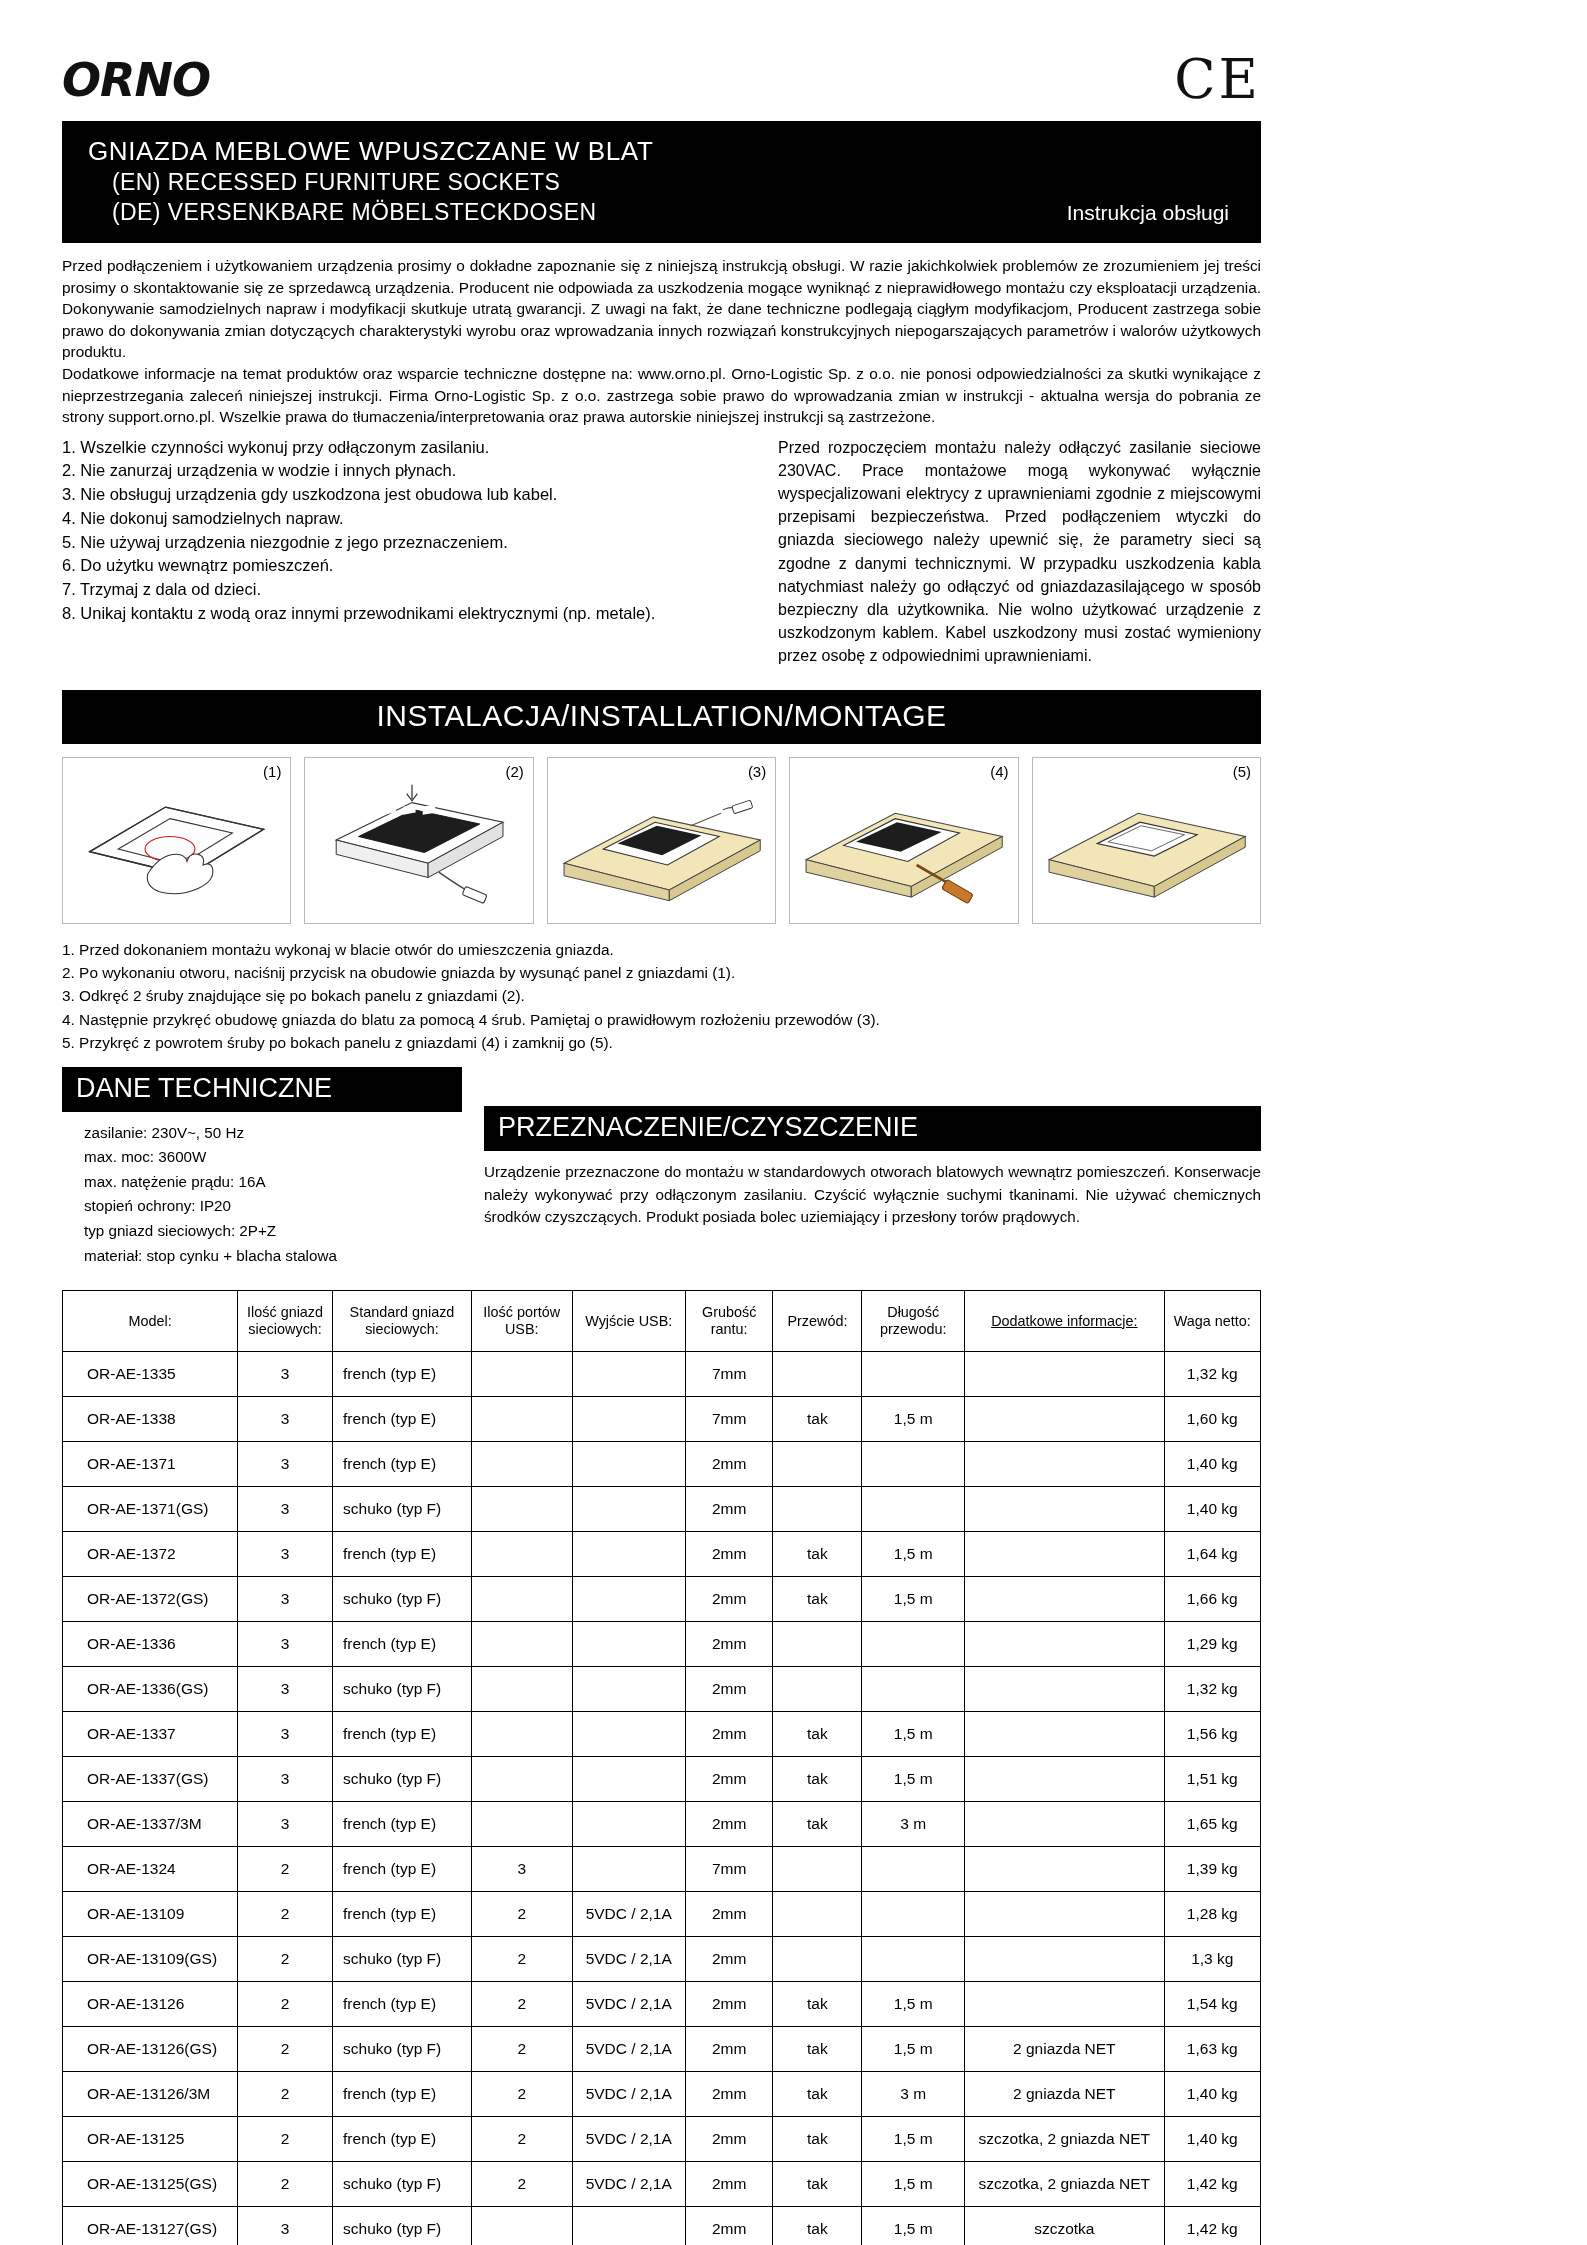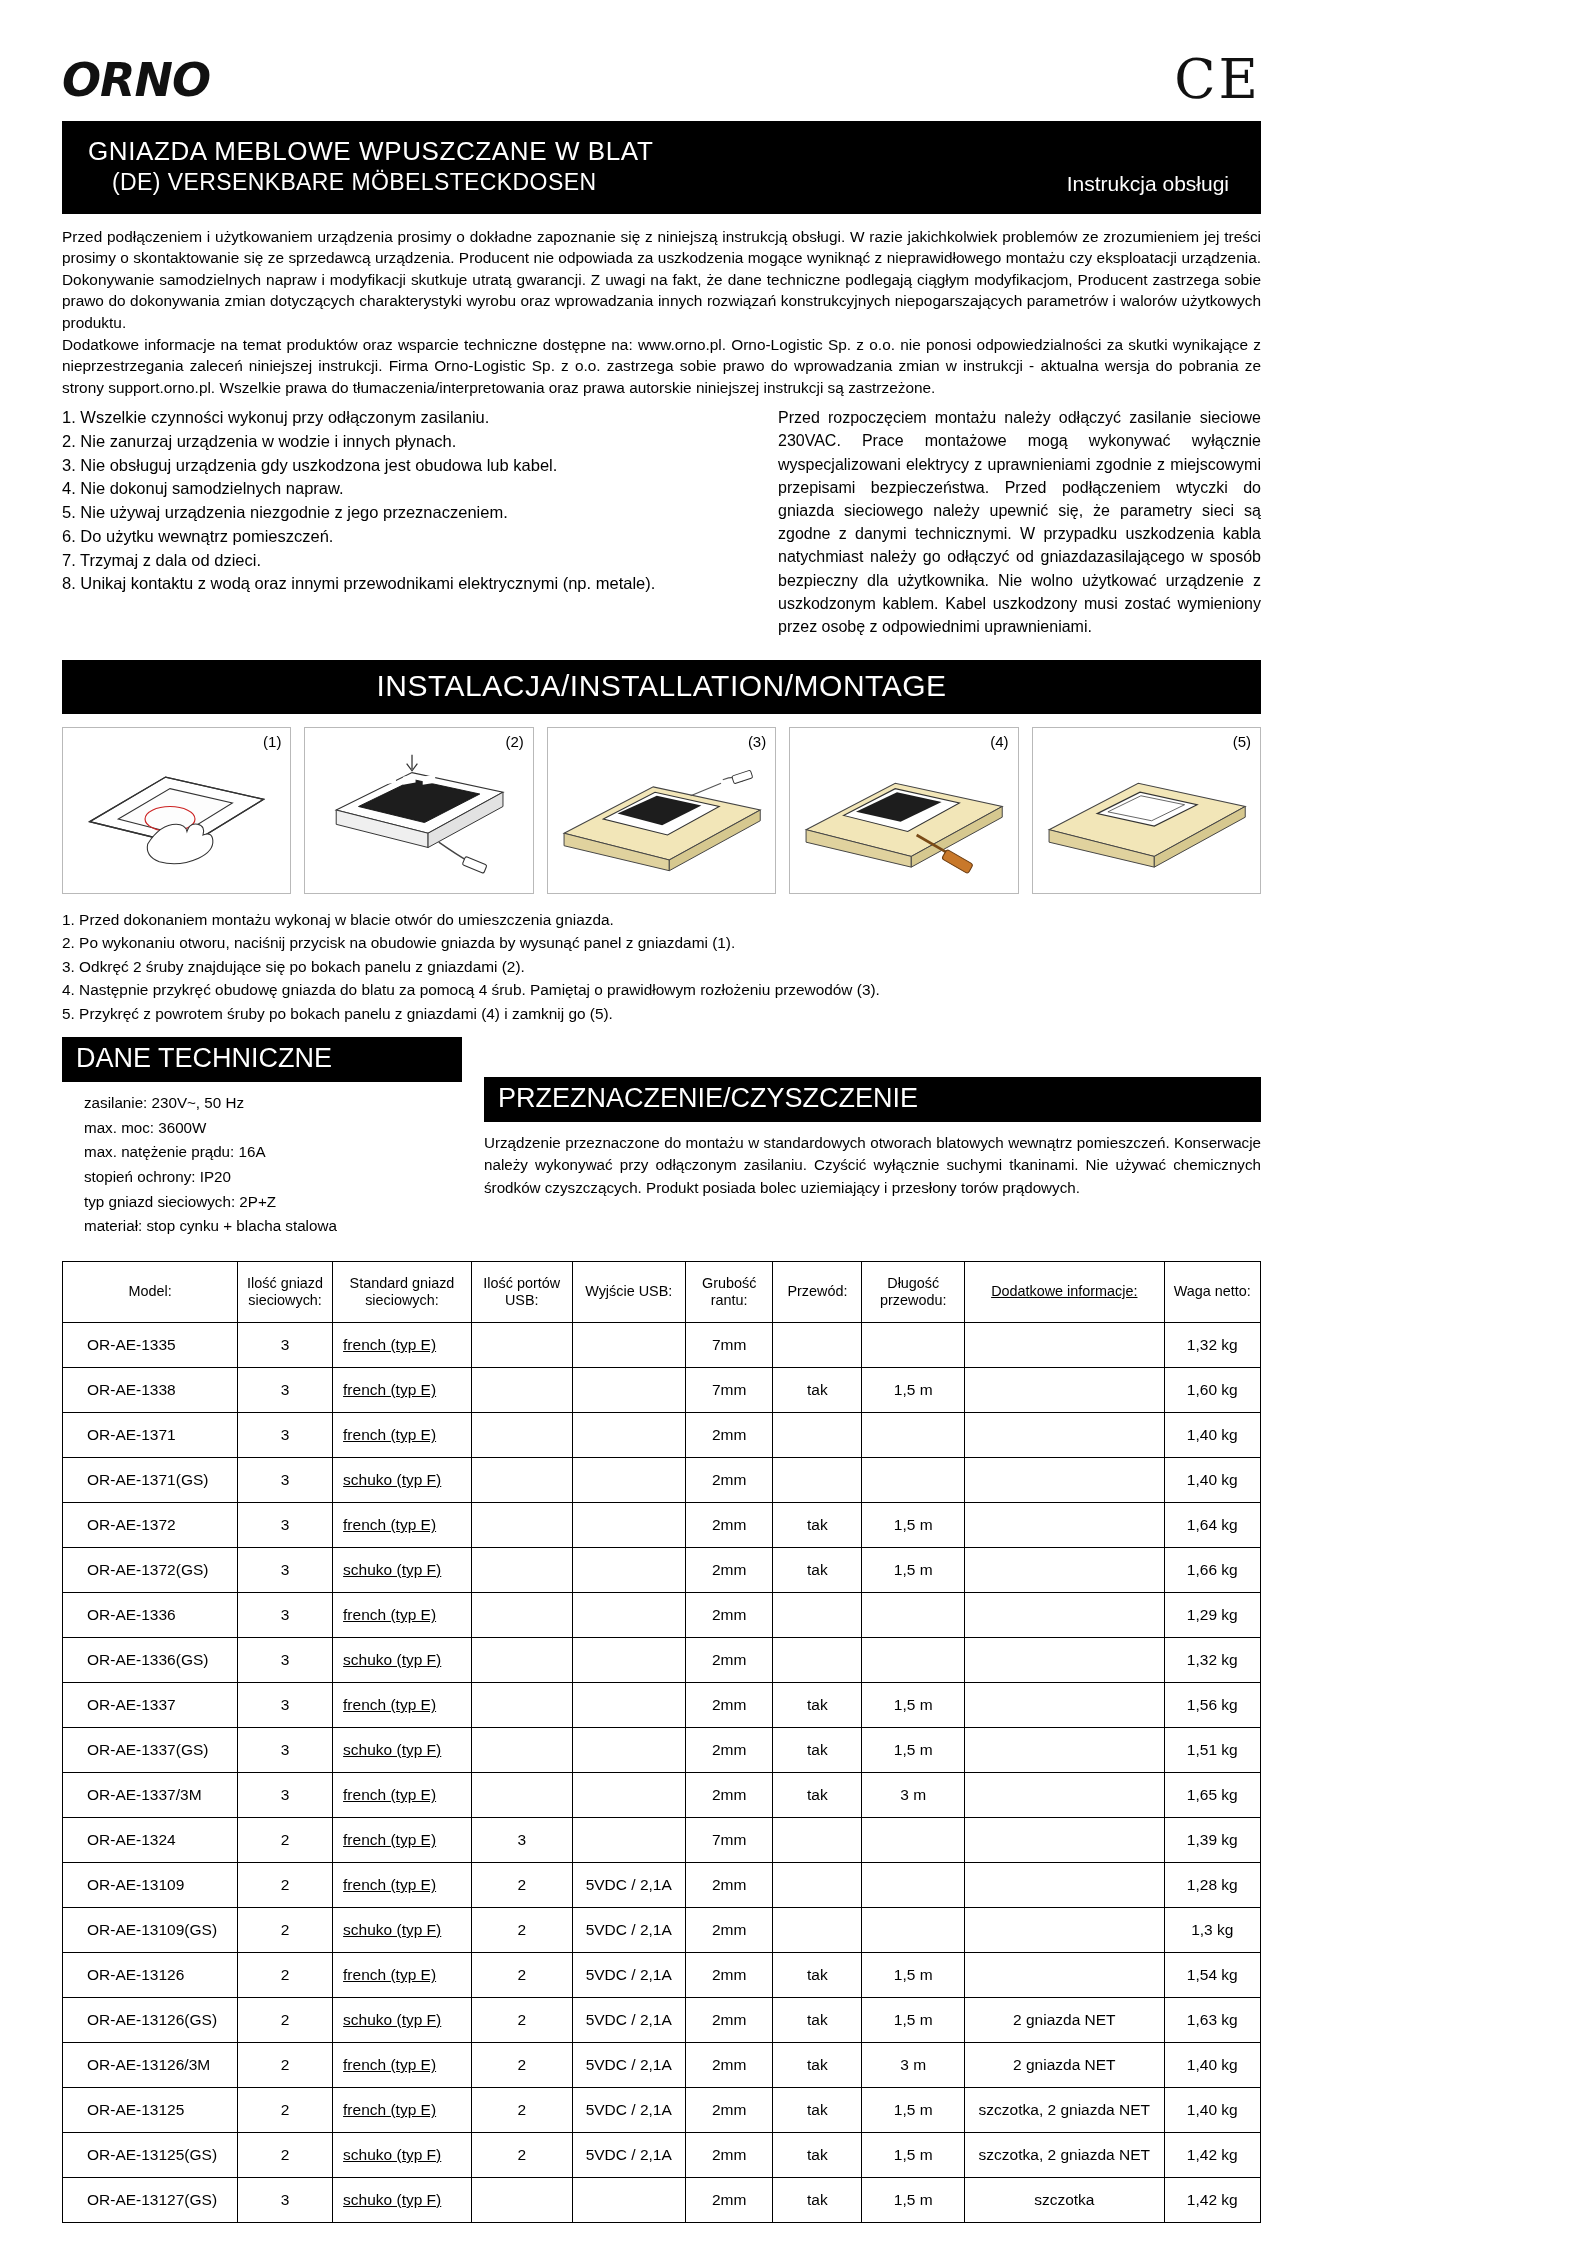--- a/index.html
+++ b/index.html
@@ -191,21 +191,20 @@
     height: 32px;
     font-size: 15.5px;
   }
   table.spec td.model {
     text-align: left;
     padding-left: 24px;
   }
   table.spec td.std {
     text-align: left;
     padding-left: 10px;
-    text-decoration: underline;
   }
   .col-model { width: 188px; }
   .col-qty { width: 92px; }
   .col-std { width: 148px; }
   .col-usbq { width: 108px; }
   .col-usbout { width: 122px; }
   .col-thick { width: 88px; }
   .col-cable { width: 88px; }
   .col-clen { width: 104px; }
   .col-extra { width: 226px; text-decoration: underline; }
@@ -218,20 +217,21 @@
   <div class="inner">
 
     <div class="topbar">
       <div class="logo">ORNO</div>
       <div class="ce-mark">CE</div>
     </div>
 
     <div class="title-band">
       <div class="titles">
         <div class="t1">GNIAZDA MEBLOWE WPUSZCZANE W BLAT</div>
+        <div class="t2">(EN) RECESSED FURNITURE SOCKETS</div>
         <div class="t3">(DE) VERSENKBARE MÖBELSTECKDOSEN</div>
       </div>
       <div class="manual-label">Instrukcja obsługi</div>
     </div>
 
     <div class="intro">
       <p>Przed podłączeniem i użytkowaniem urządzenia prosimy o dokładne zapoznanie się z niniejszą instrukcją obsługi. W razie jakichkolwiek problemów ze zrozumieniem jej treści prosimy o skontaktowanie się ze sprzedawcą urządzenia. Producent nie odpowiada za uszkodzenia mogące wyniknąć z nieprawidłowego montażu czy eksploatacji urządzenia. Dokonywanie samodzielnych napraw i modyfikacji skutkuje utratą gwarancji. Z uwagi na fakt, że dane techniczne podlegają ciągłym modyfikacjom, Producent zastrzega sobie prawo do dokonywania zmian dotyczących charakterystyki wyrobu oraz wprowadzania innych rozwiązań konstrukcyjnych niepogarszających parametrów i walorów użytkowych produktu.</p>
       <p>Dodatkowe informacje na temat produktów oraz wsparcie techniczne dostępne na: www.orno.pl. Orno-Logistic Sp. z o.o. nie ponosi odpowiedzialności za skutki wynikające z nieprzestrzegania zaleceń niniejszej instrukcji. Firma Orno-Logistic Sp. z o.o. zastrzega sobie prawo do wprowadzania zmian w instrukcji - aktualna wersja do pobrania ze strony support.orno.pl. Wszelkie prawa do tłumaczenia/interpretowania oraz prawa autorskie niniejszej instrukcji są zastrzeżone.</p>
     </div>
 

